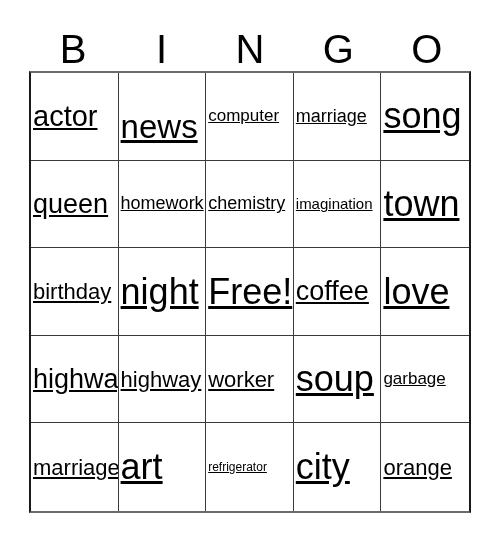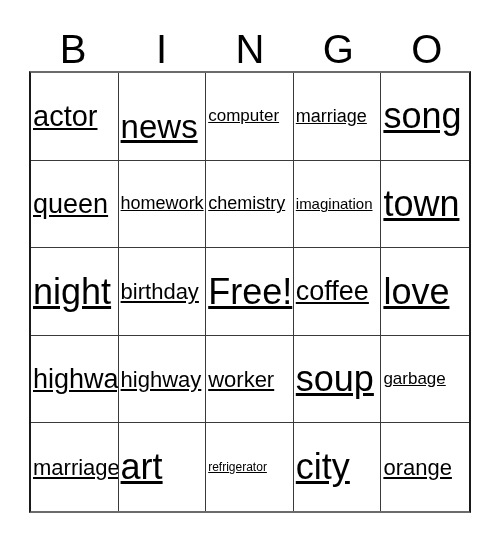--- a/index.html
+++ b/index.html
@@ -130,24 +130,24 @@
         <span class="cell-text fs-xs">chemistry</span>
       </div>
     <div class="cell">
         <span class="cell-text fs-tiny">imagination</span>
       </div>
     <div class="cell">
         <span class="cell-text fs-xxl">town</span>
       </div>
 
     <div class="cell">
-        <span class="cell-text fs-xxl">night</span>
+        <span class="cell-text fs-s">birthday</span>
       </div>
     <div class="cell">
-        <span class="cell-text fs-s">birthday</span>
+        <span class="cell-text fs-xxl">night</span>
       </div>
     <div class="cell">
         <span class="cell-text fs-xxl">Free!</span>
       </div>
     <div class="cell">
         <span class="cell-text fs-m">coffee</span>
       </div>
     <div class="cell">
         <span class="cell-text fs-xxl">love</span>
       </div>

